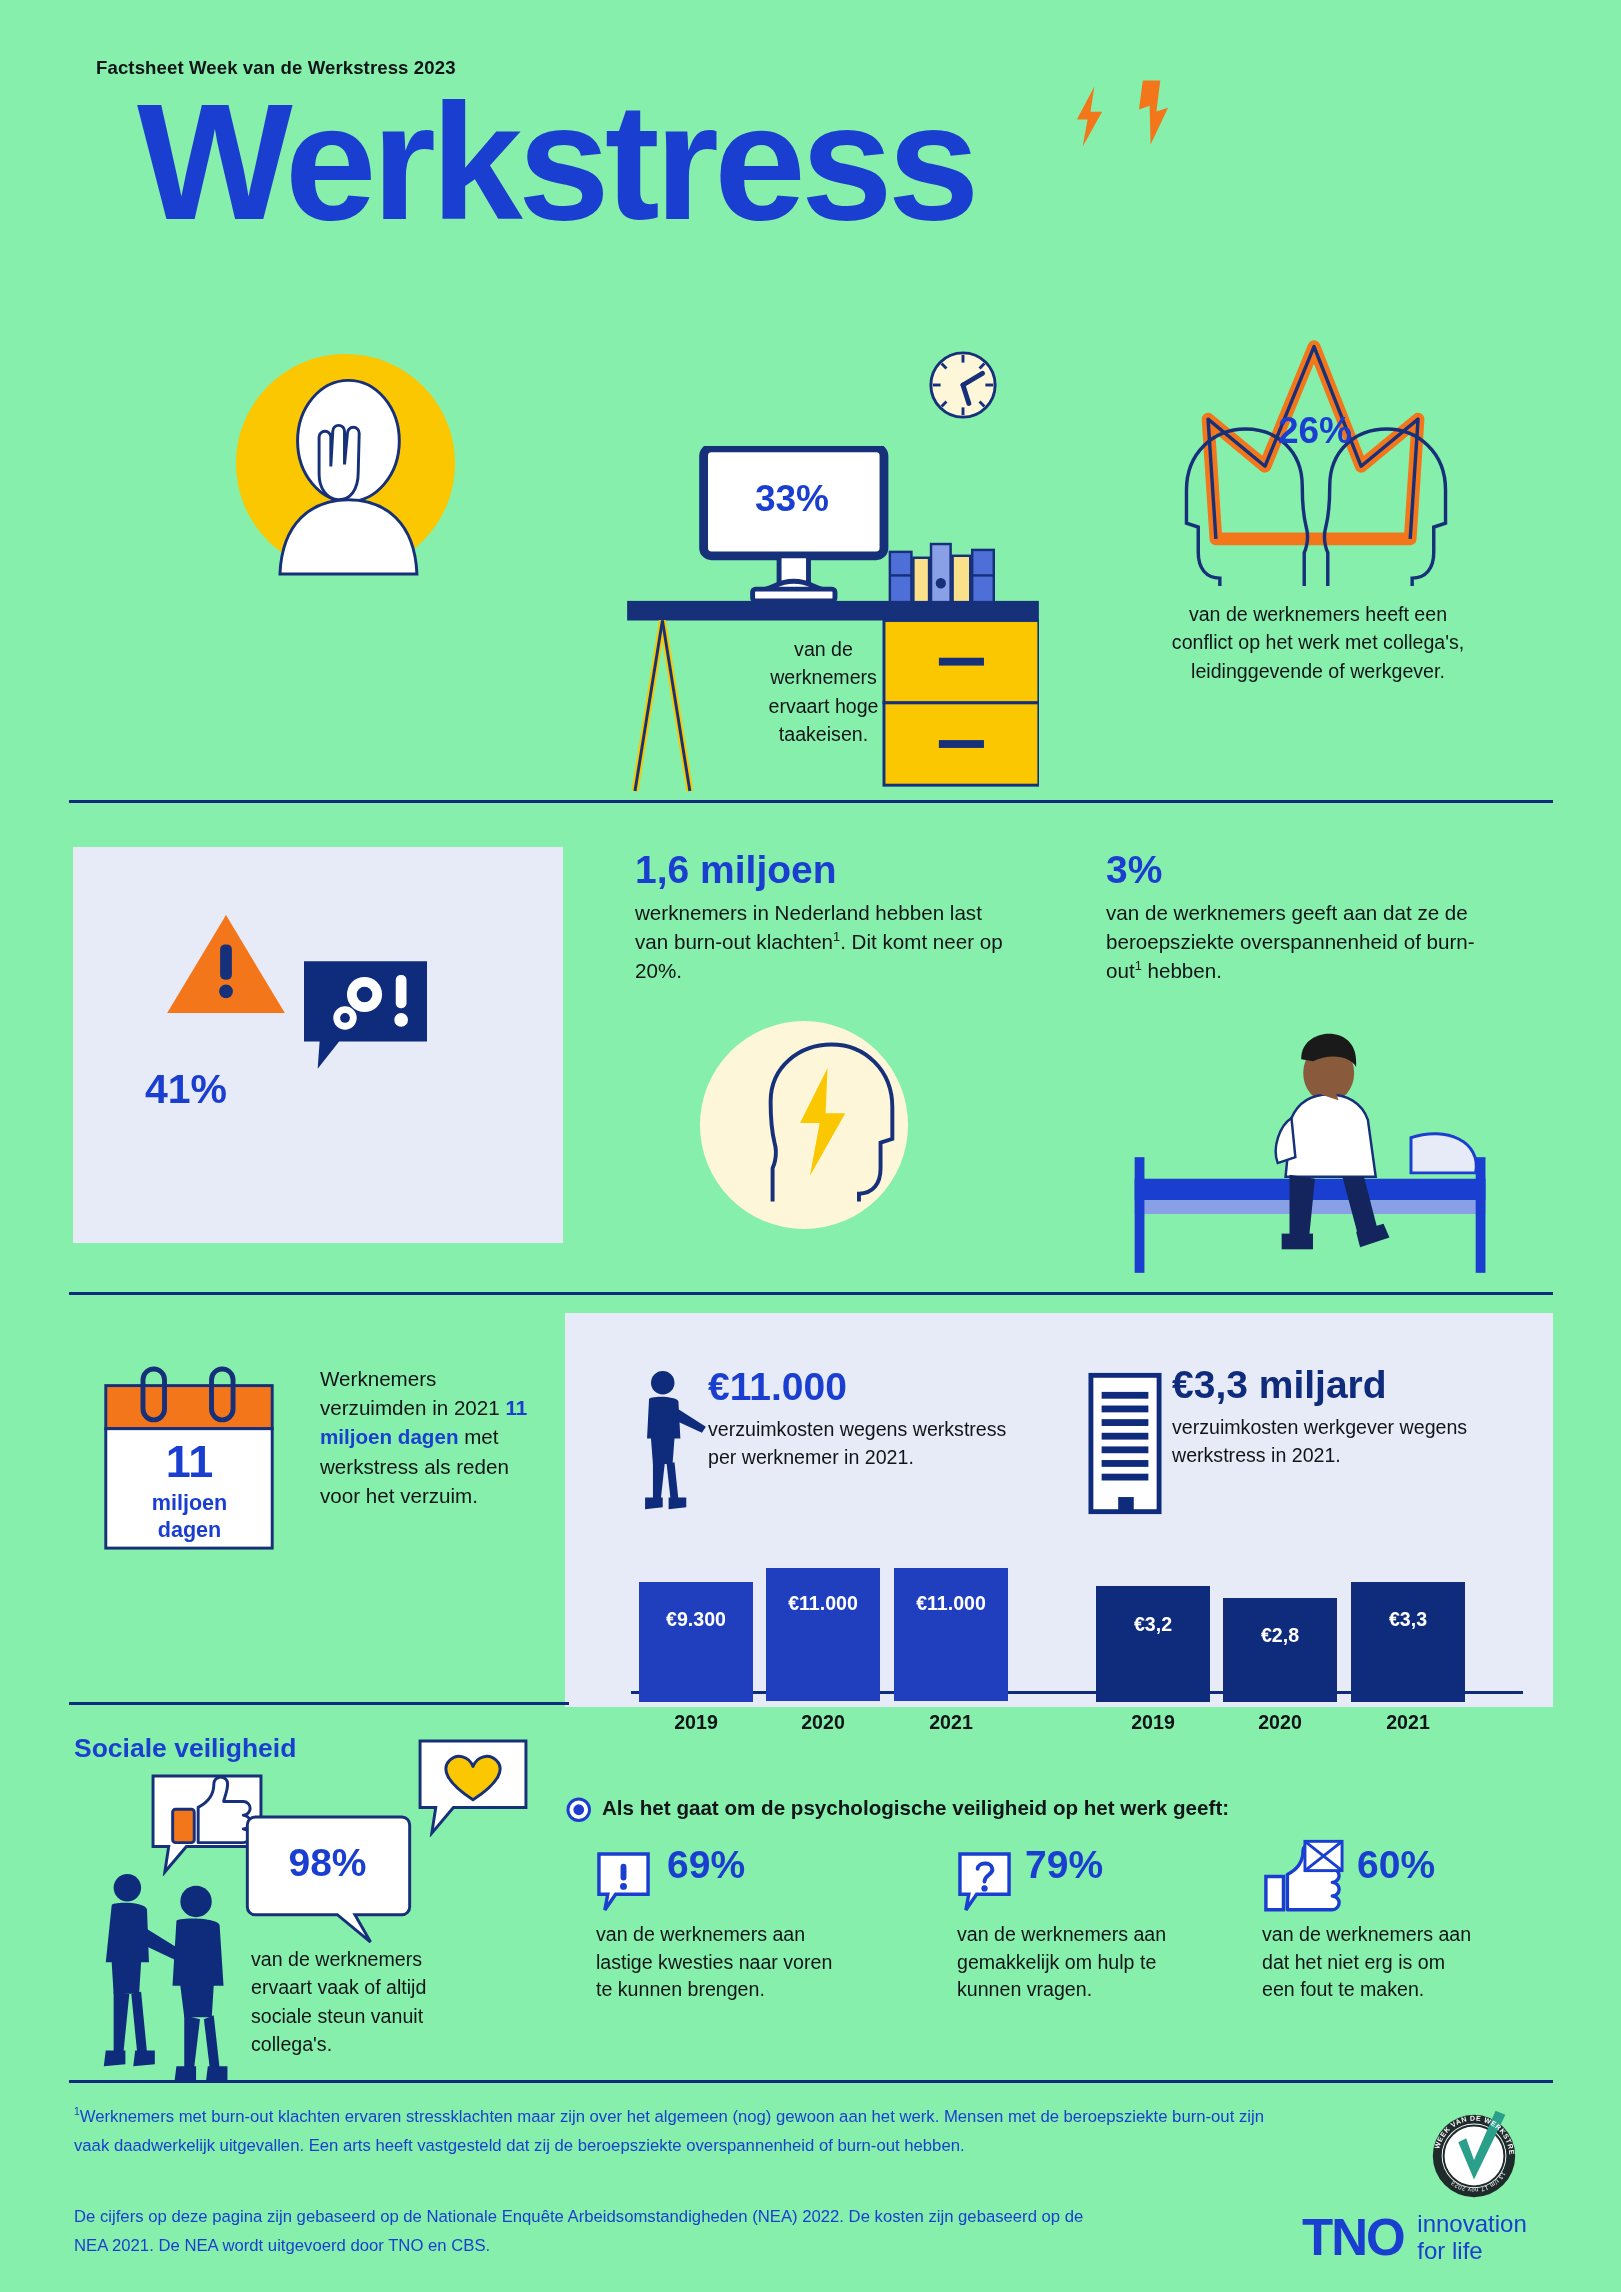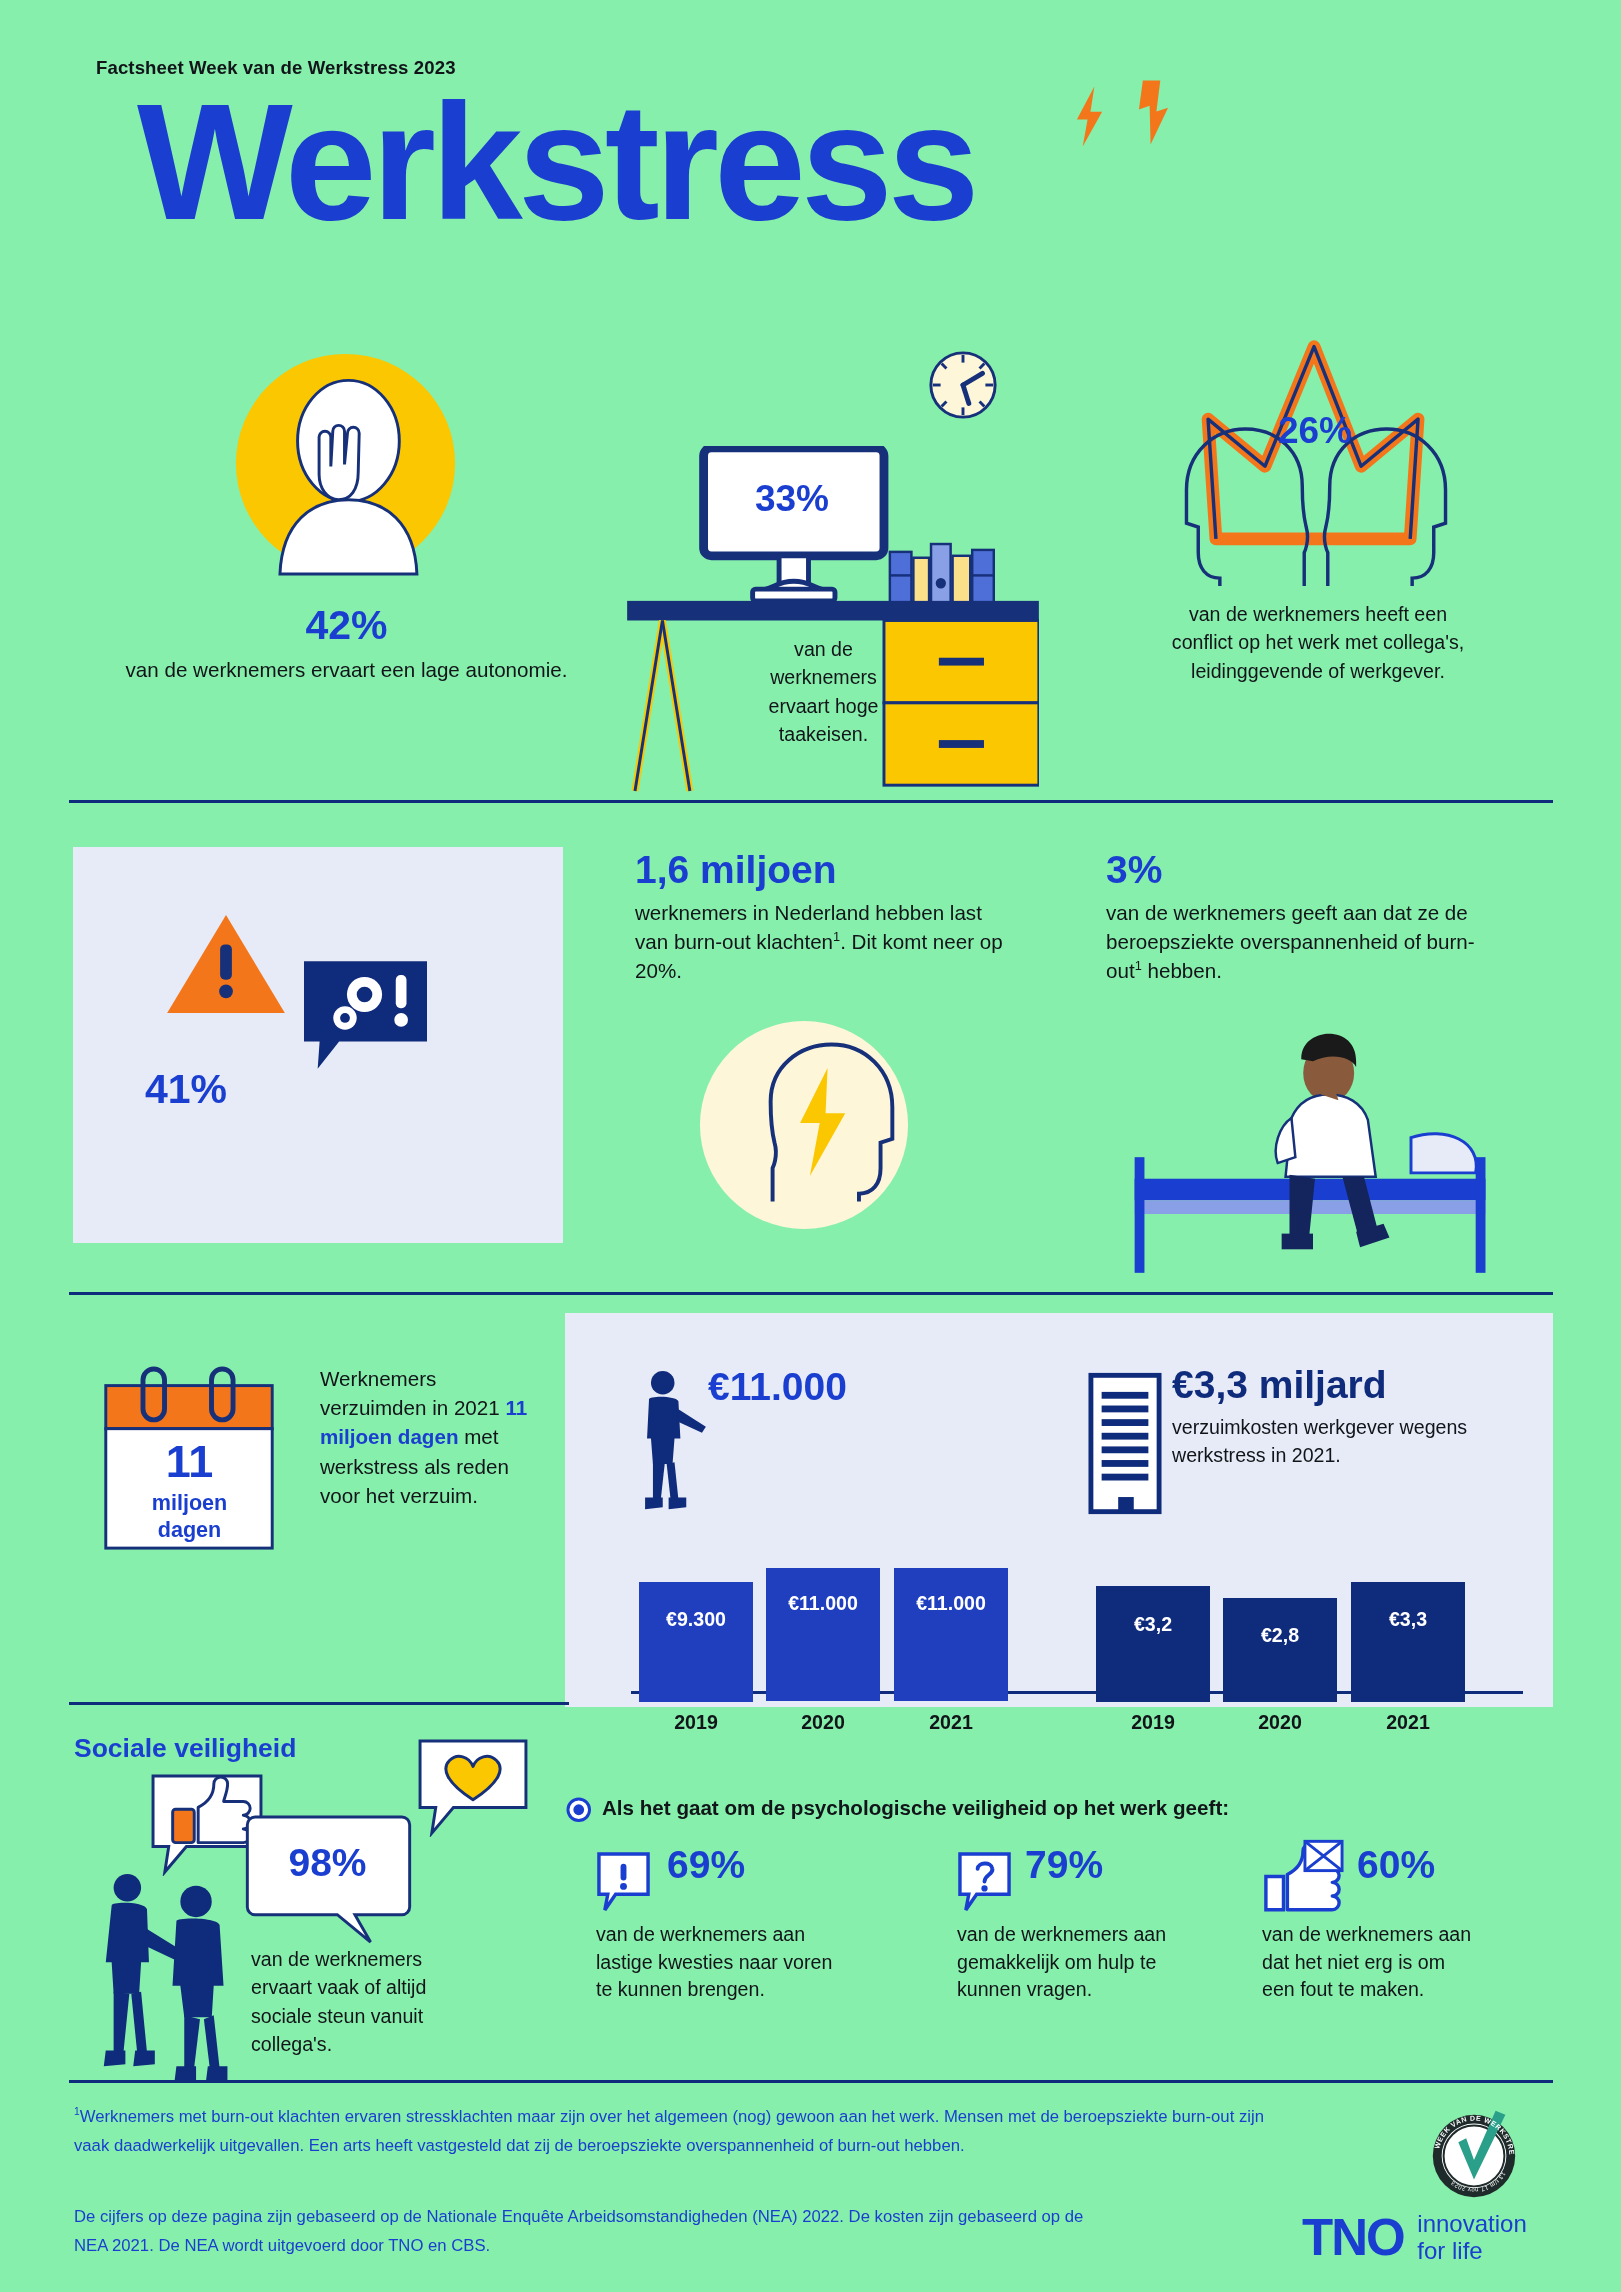--- a/index.html
+++ b/index.html
@@ -88,24 +88,20 @@
     <svg width="225" height="225" viewBox="0 0 230 230">
       <circle cx="115" cy="115" r="112" fill="#fbc700"></circle>
       <g fill="#ffffff" stroke="#16307a" stroke-width="3">
         <ellipse cx="118" cy="92" rx="52" ry="62"></ellipse>
         <path d="M48 228 C50 176 80 152 118 152 C156 152 186 176 188 228 Z"></path>
         <path d="M88 126 l0 -38 a6 6 0 0 1 12 0 l0 30 l2 -36 a6 6 0 0 1 12 0 l0 34 l3 -32
                  a6 6 0 0 1 12 0 l-1 40 c0 18 -8 28 -20 28 c-12 0 -20 -12 -20 -26 z"></path>
       </g>
     </svg>
   </div>
-  <div class="r1-col" style="left:116px; top:604px; width:461px;">
-    <div class="pct-big blue">42%</div>
-    <div class="body-txt" style="margin-top:7.8px;">van de werknemers ervaart een lage autonomie.</div>
-  </div>
 
   <div style="position:absolute; left:926px; top:348px;">
     <svg width="74" height="74" viewBox="0 0 76 76">
       <circle cx="38" cy="38" r="33" fill="#fdf6d8" stroke="#16307a" stroke-width="3"></circle>
       <g stroke="#16307a" stroke-width="3">
         <line x1="38" y1="7" x2="38" y2="15"></line>
         <line x1="38" y1="61" x2="38" y2="69"></line>
         <line x1="7" y1="38" x2="15" y2="38"></line>
         <line x1="61" y1="38" x2="69" y2="38"></line>
         <line x1="16" y1="16" x2="21" y2="21"></line>
@@ -285,20 +281,21 @@
       <path d="M10 30 C10 26 38 26 40 32 L42 70 L36 70 L34 96 L14 96 L12 70 L8 70 Z" fill="#0f2b7b"></path>
       <path d="M40 40 L68 58 L64 64 L38 52 Z" fill="#0f2b7b"></path>
       <path d="M14 94 L14 132 L22 132 L26 96 Z" fill="#0f2b7b"></path>
       <path d="M28 96 L32 132 L40 132 L36 94 Z" fill="#0f2b7b"></path>
       <path d="M6 130 L24 130 L24 140 L6 142 Z" fill="#0f2b7b"></path>
       <path d="M30 130 L48 130 L48 140 L30 142 Z" fill="#0f2b7b"></path>
     </svg>
   </div>
   <div style="position:absolute; left:708px; top:1366px; width:323px;">
     <div class="h-big blue">€11.000</div>
+    <div class="body-sm" style="margin-top:5.9px;">verzuimkosten wegens werkstress per werknemer in 2021.</div>
   </div>
 
   <div style="position:absolute; left:1088px; top:1372px;">
     <svg width="74" height="143" viewBox="0 0 76 146">
       <rect x="3" y="3" width="70" height="140" fill="#ffffff" stroke="#0f2b7b" stroke-width="5"></rect>
       <g fill="#0f2b7b">
         <rect x="14" y="20" width="48" height="7"></rect>
         <rect x="14" y="34" width="48" height="7"></rect>
         <rect x="14" y="48" width="48" height="7"></rect>
         <rect x="14" y="62" width="48" height="7"></rect>

